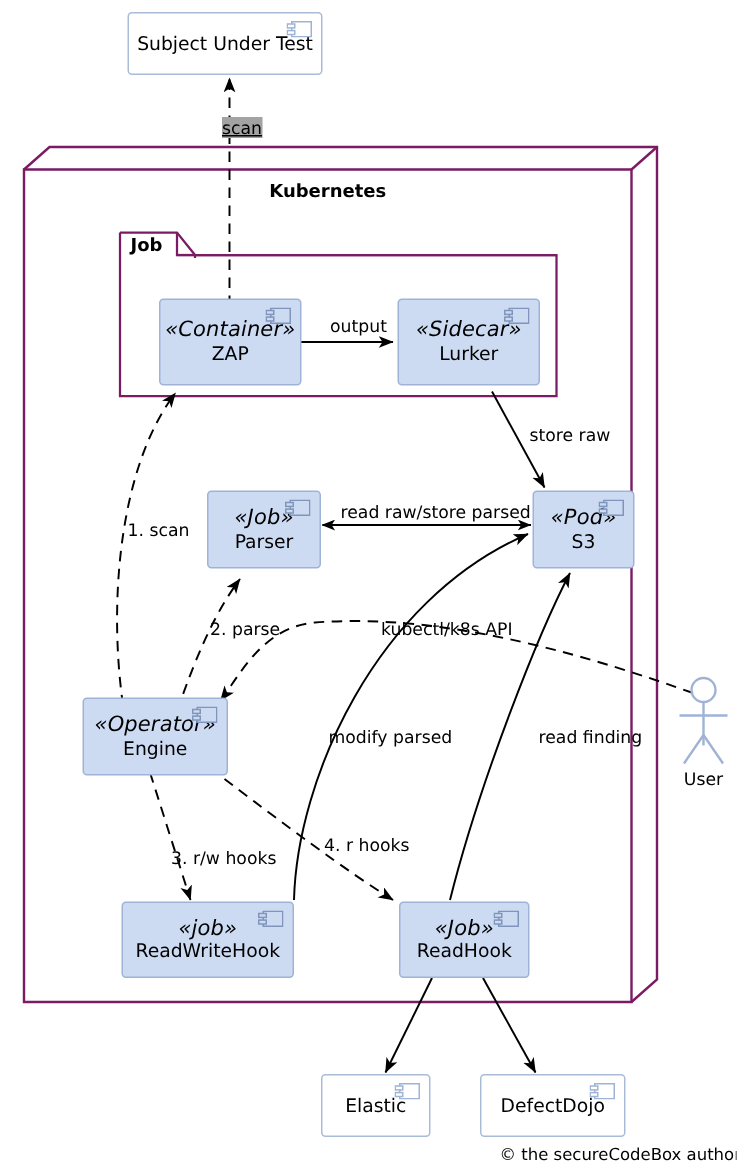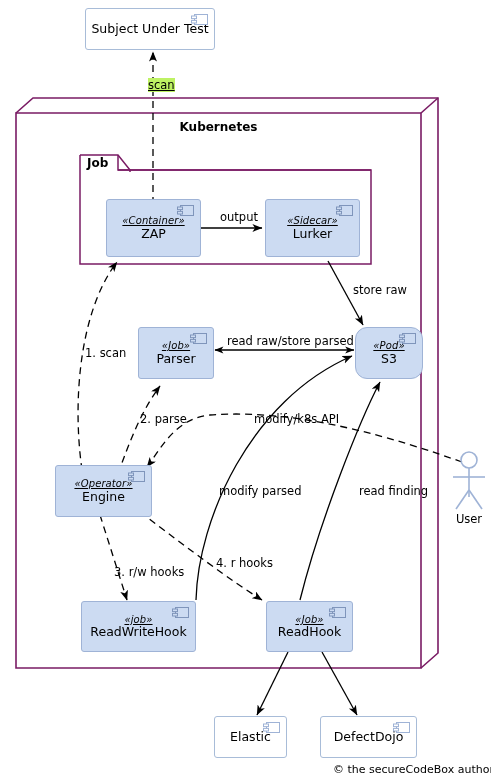--- a/index.html
+++ b/index.html
@@ -17,38 +17,38 @@
     background:#ccdbf2;
     border:1px solid #9fb3d6;
     border-radius:3px;
     box-sizing:border-box;
     display:flex;flex-direction:column;
     align-items:center;justify-content:center;
     text-align:center;
     line-height:1.12;
   }
   .comp.plain{background:#ffffff;border:1px solid #a8bcd8;}
-  .stereo{font-style:italic;font-size:10px;letter-spacing:0.1px;text-decoration:underline;}
+  .stereo{font-style:italic;font-size:14px;letter-spacing:0.1px;}
   .cname{font-size:12.5px;}
   .cicon{position:absolute;right:6px;top:5px;width:17px;height:11px;}
 
   
   .nodelabel{
     position:absolute;font-size:12px;font-weight:bold;text-align:center;
   }
   .pkglabel{
     position:absolute;font-size:12px;font-weight:bold;
   }
 
   
   .elabel{
     position:absolute;font-size:11.5px;white-space:nowrap;
     background:transparent;
   }
-  .elabel.boxed{background:#bef264;text-decoration:underline;}
+  .elabel.boxed{background:#a3a3a3;text-decoration:underline;}
 
   .actorlabel{position:absolute;font-size:11.5px;text-align:center;}
 
   .footer{
     position:absolute;font-size:11px;white-space:nowrap;
   }
 </style>
 </head>
 <body>
 
@@ -147,21 +147,21 @@
   <div class="comp" style="left:138px;top:327px;width:76px;height:52px;">
     <svg class="cicon" viewBox="0 0 17 11">
       <rect x="3.5" y="0.5" width="13" height="10" fill="#ccdbf2" stroke="#7f95bb"></rect>
       <rect x="0.5" y="2" width="5" height="2.6" fill="#ccdbf2" stroke="#7f95bb"></rect>
       <rect x="0.5" y="6.4" width="5" height="2.6" fill="#ccdbf2" stroke="#7f95bb"></rect>
     </svg>
     <div class="stereo">«Job»</div>
     <div class="cname">Parser</div>
   </div>
 
-  <div class="comp" style="left:355px;top:327px;width:68px;height:52px;border-radius:12px;">
+  <div class="comp" style="left:355px;top:327px;width:68px;height:52px;">
     <svg class="cicon" viewBox="0 0 17 11">
       <rect x="3.5" y="0.5" width="13" height="10" fill="#ccdbf2" stroke="#7f95bb"></rect>
       <rect x="0.5" y="2" width="5" height="2.6" fill="#ccdbf2" stroke="#7f95bb"></rect>
       <rect x="0.5" y="6.4" width="5" height="2.6" fill="#ccdbf2" stroke="#7f95bb"></rect>
     </svg>
     <div class="stereo">«Pod»</div>
     <div class="cname">S3</div>
   </div>
 
   <div class="comp" style="left:55px;top:465px;width:97px;height:52px;">
@@ -221,21 +221,21 @@
   <div class="elabel" style="left:220px;top:210px;">output</div>
 
   <div class="elabel" style="left:353px;top:283px;">store raw</div>
 
   <div class="elabel" style="left:227px;top:334px;">read raw/store parsed</div>
 
   <div class="elabel" style="left:85px;top:346px;">1. scan</div>
 
   <div class="elabel" style="left:140px;top:412px;">2. parse</div>
 
-  <div class="elabel" style="left:254px;top:412px;">modify/k8s API</div>
+  <div class="elabel" style="left:254px;top:412px;">kubectl/k8s API</div>
 
   <div class="elabel" style="left:219px;top:484px;">modify parsed</div>
 
   <div class="elabel" style="left:359px;top:484px;">read finding</div>
 
   <div class="elabel" style="left:114px;top:565px;">3. r/w hooks</div>
 
   <div class="elabel" style="left:216px;top:556px;">4. r hooks</div>
 
   <div class="actorlabel" style="left:444px;top:512px;width:50px;">User</div>

